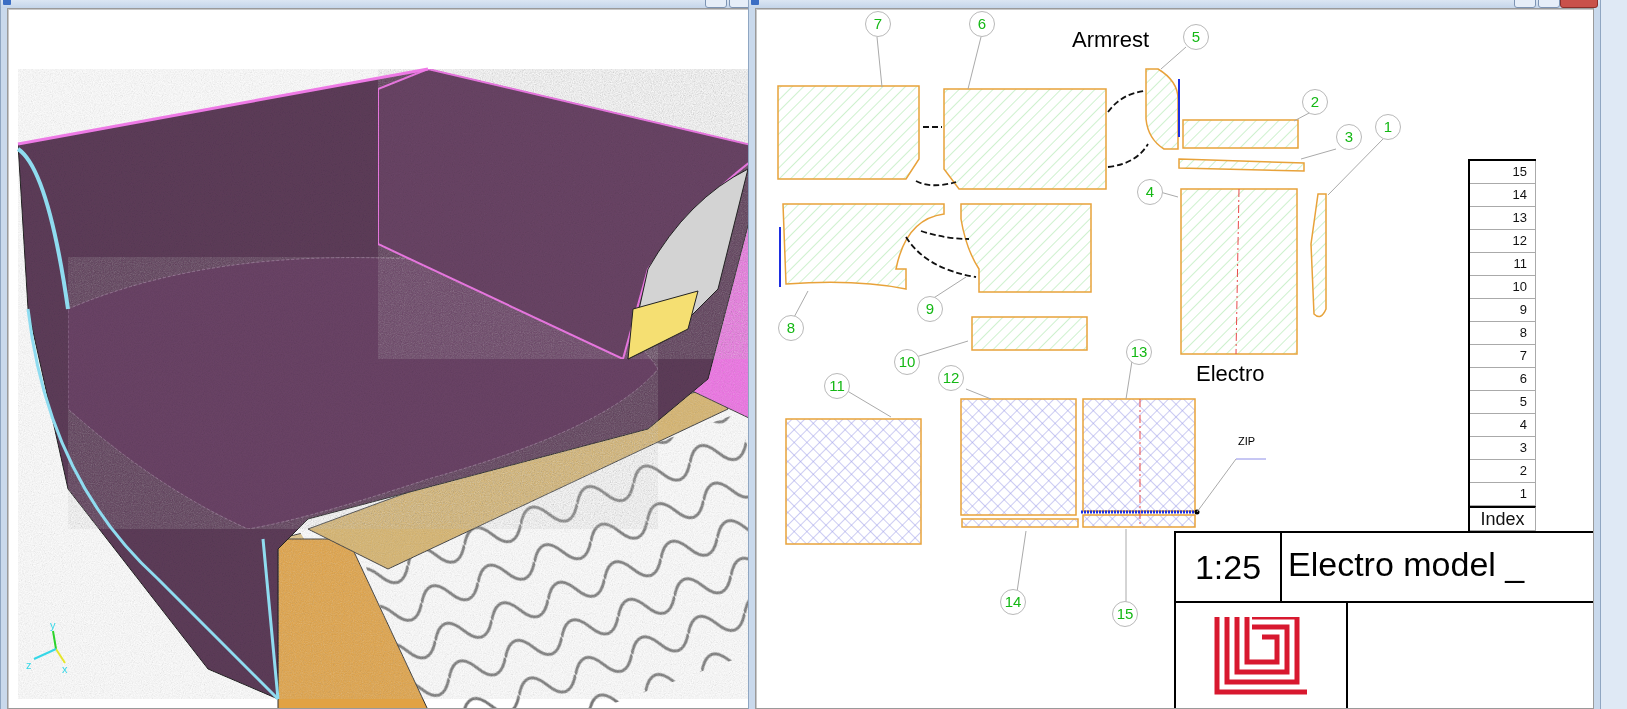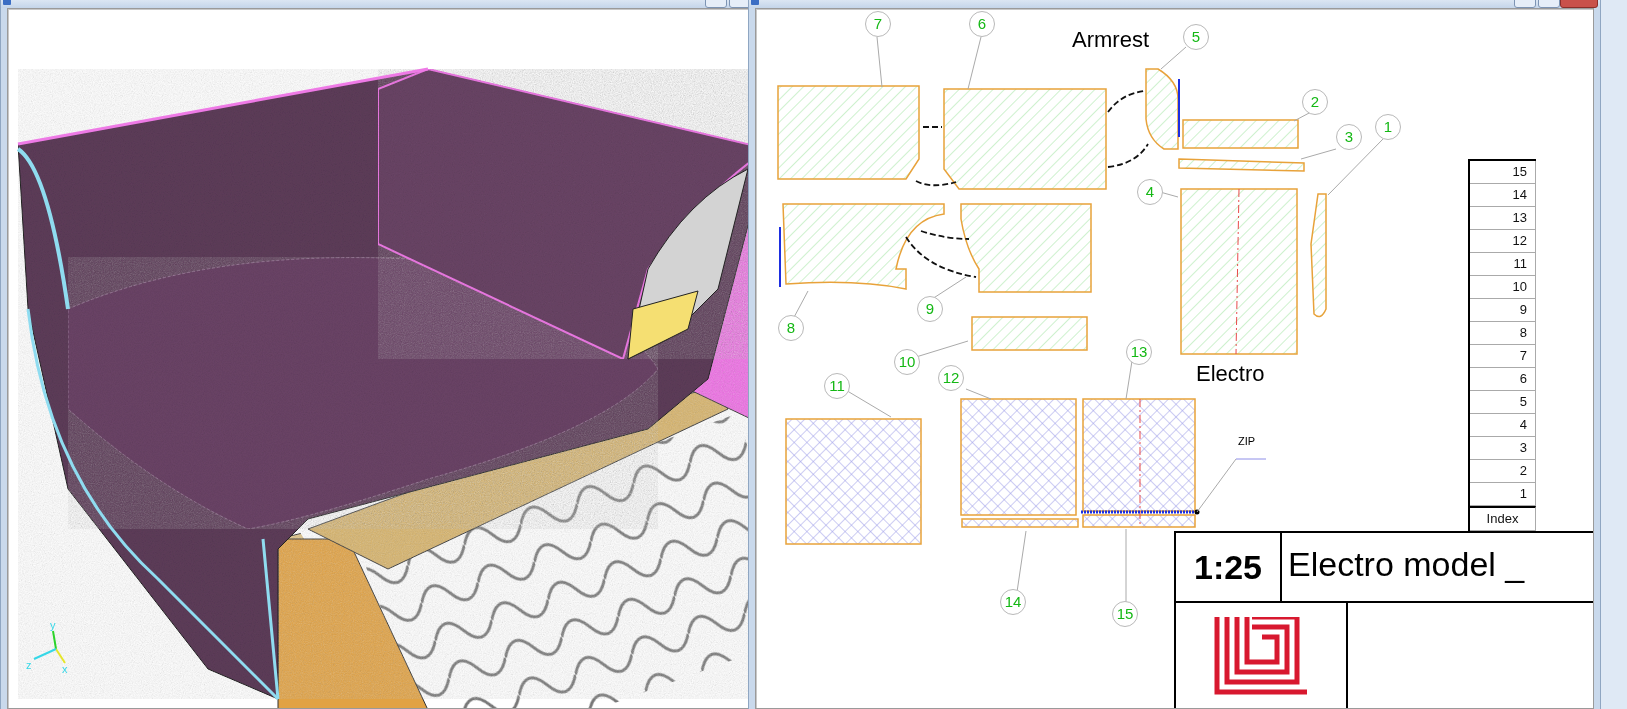--- a/index.html
+++ b/index.html
@@ -14,23 +14,23 @@
   #w1 { left:0; width:776px; }
   #w2 { left:748px; width:842px;padding-left:9px; }
   .divider { position:absolute; left:776px; top:0; width:8px; height:709px; background:#c9d9ec; }
   .divider::after { content:""; position:absolute; left:3px; top:0; width:1px; height:709px; background:#1e2b3a; }
 
   
   .balloon { position:absolute; width:24px; height:24px; border:1px solid #b9b9b9; border-radius:50%; background:#fff; color:#14b814; font-size:15px; text-align:center; line-height:24px; }
   .title-label { position:absolute; font-size:22px; color:#000; }
   .index-table { position:absolute; left:712px; top:150px; width:66px; border-left:2px solid #000; border-top:2px solid #000; }
   .index-table .cell { height:22px; border-bottom:1px solid #aaa; border-right:1px solid #aaa; text-align:right; padding-right:8px; font-size:13px; line-height:22px; color:#111; }
-  .index-table .cell.idx { border-top:2px solid #000; font-size:13px; text-align:center; padding:0; }
+  .index-table .cell.idx { border-top:2px solid #000; font-size:18px; text-align:center; padding:0; }
   .tb { position:absolute; left:418px; top:522px; width:420px; height:180px; border-top:2px solid #000; border-left:2px solid #000; }
-  .tb .scale { position:absolute; left:0; top:0; width:104px; height:68px; border-right:2px solid #000; border-bottom:2px solid #000; font-size:34px; line-height:68px; text-align:center;font-weight:bold; }
+  .tb .scale { position:absolute; left:0; top:0; width:104px; height:68px; border-right:2px solid #000; border-bottom:2px solid #000; font-size:34px; line-height:68px; text-align:center; }
   .tb .name { position:absolute; left:106px; top:0; right:0; height:68px; border-bottom:2px solid #000; font-size:34px; line-height:62px; padding-left:6px; white-space:nowrap; overflow:hidden; }
   .tb .logo-cell { position:absolute; left:0; top:70px; width:170px; height:110px; border-right:2px solid #000; }
   .tb .blank-cell { position:absolute; left:172px; top:70px; right:0; height:110px; }
 </style>
 </head>
 <body>
 
 <div class="win" id="w1">
   <div class="titlebar">
     <span class="ticon"></span>

